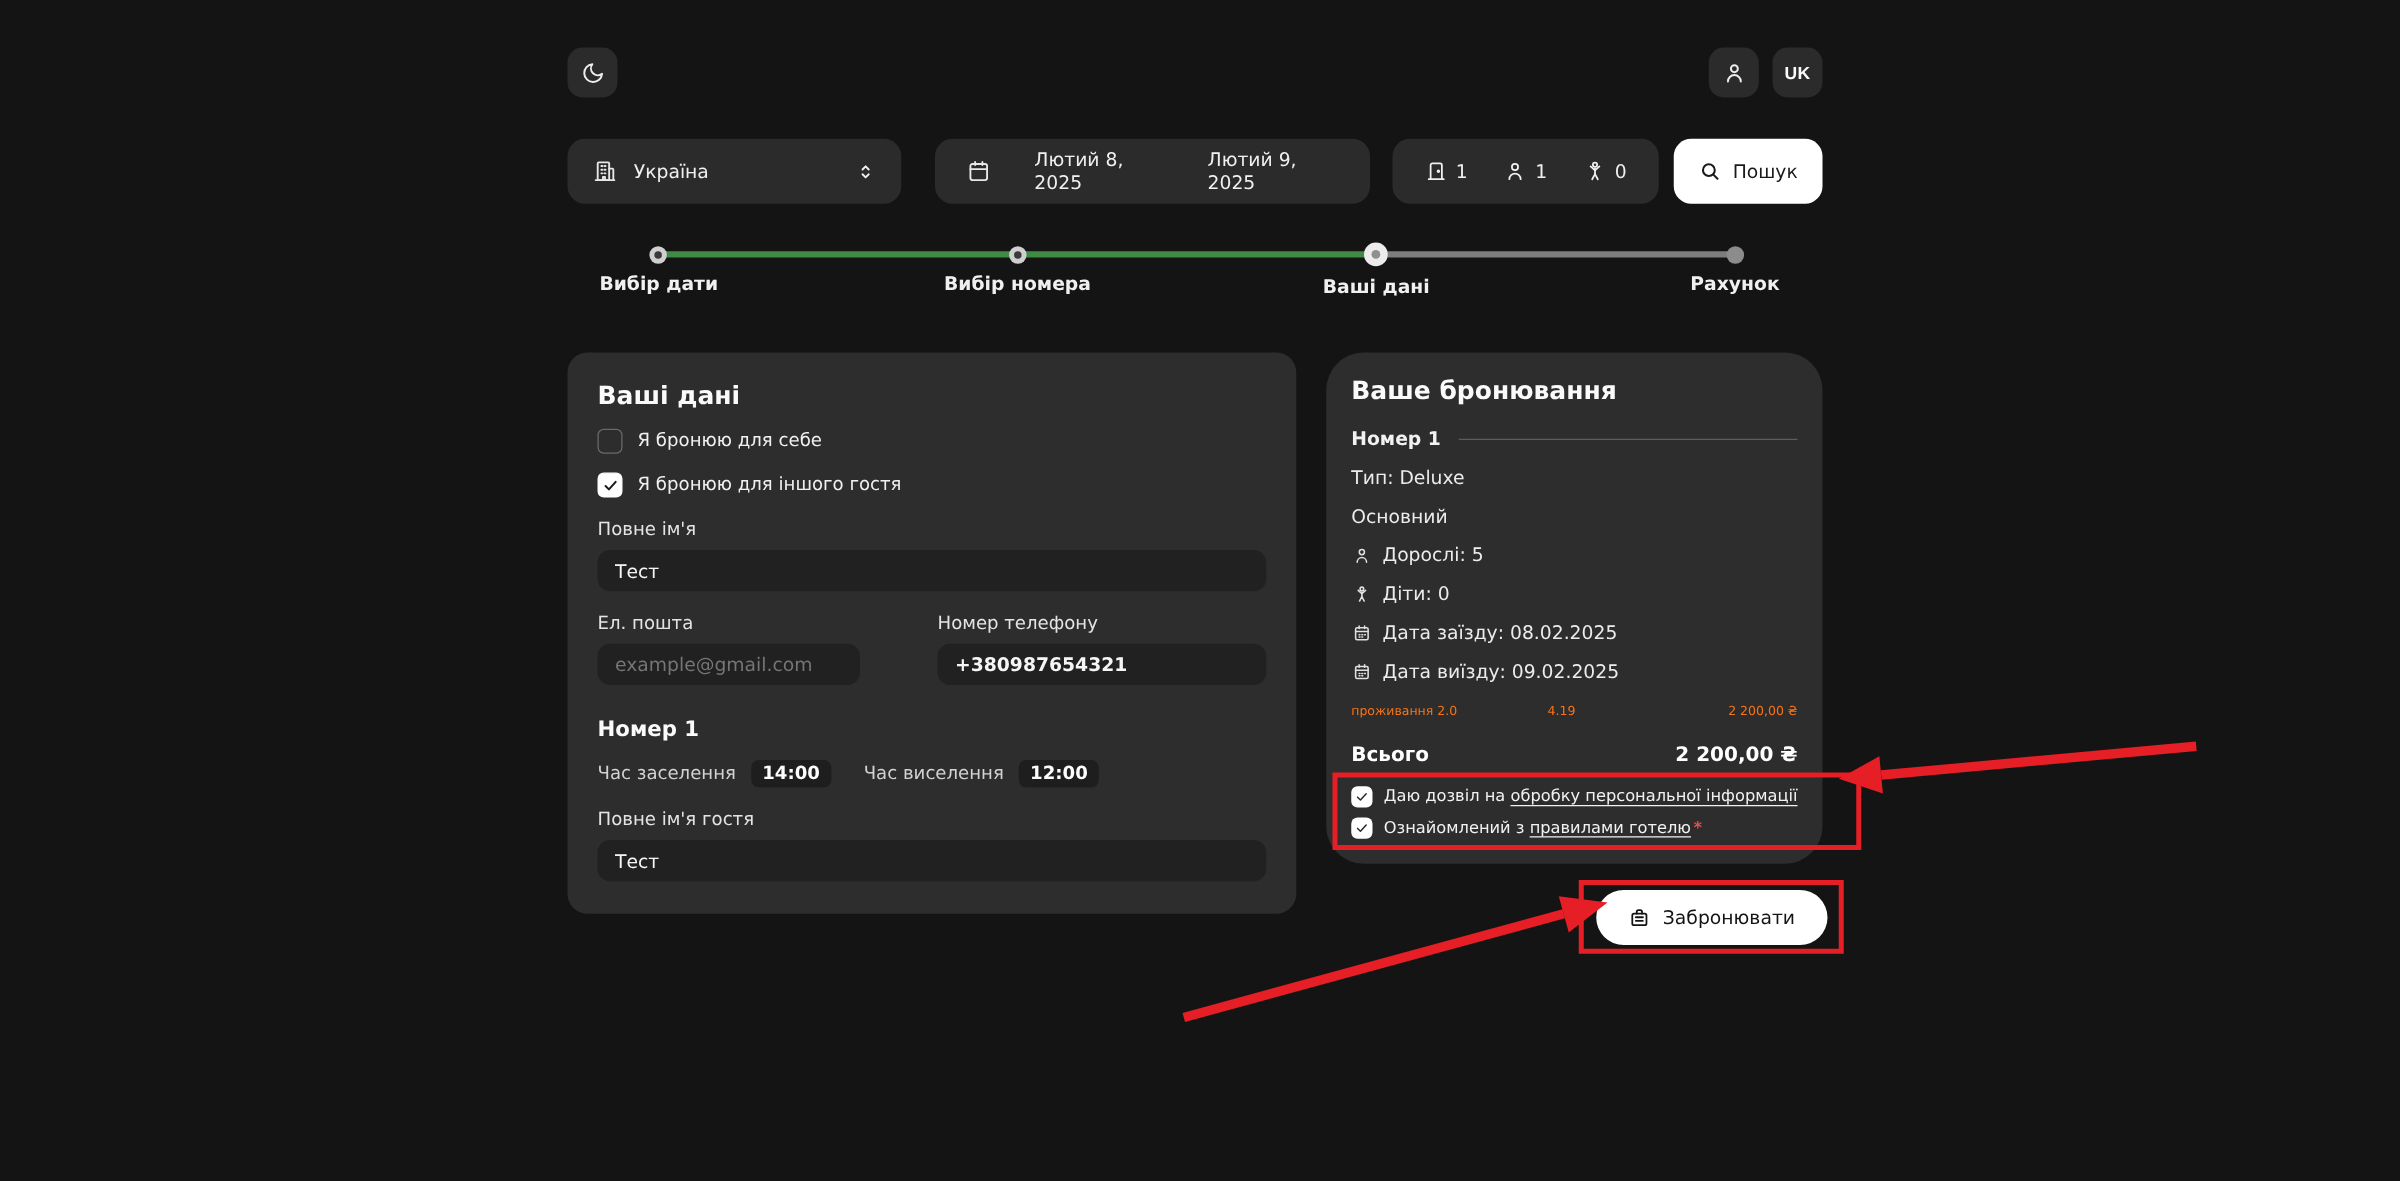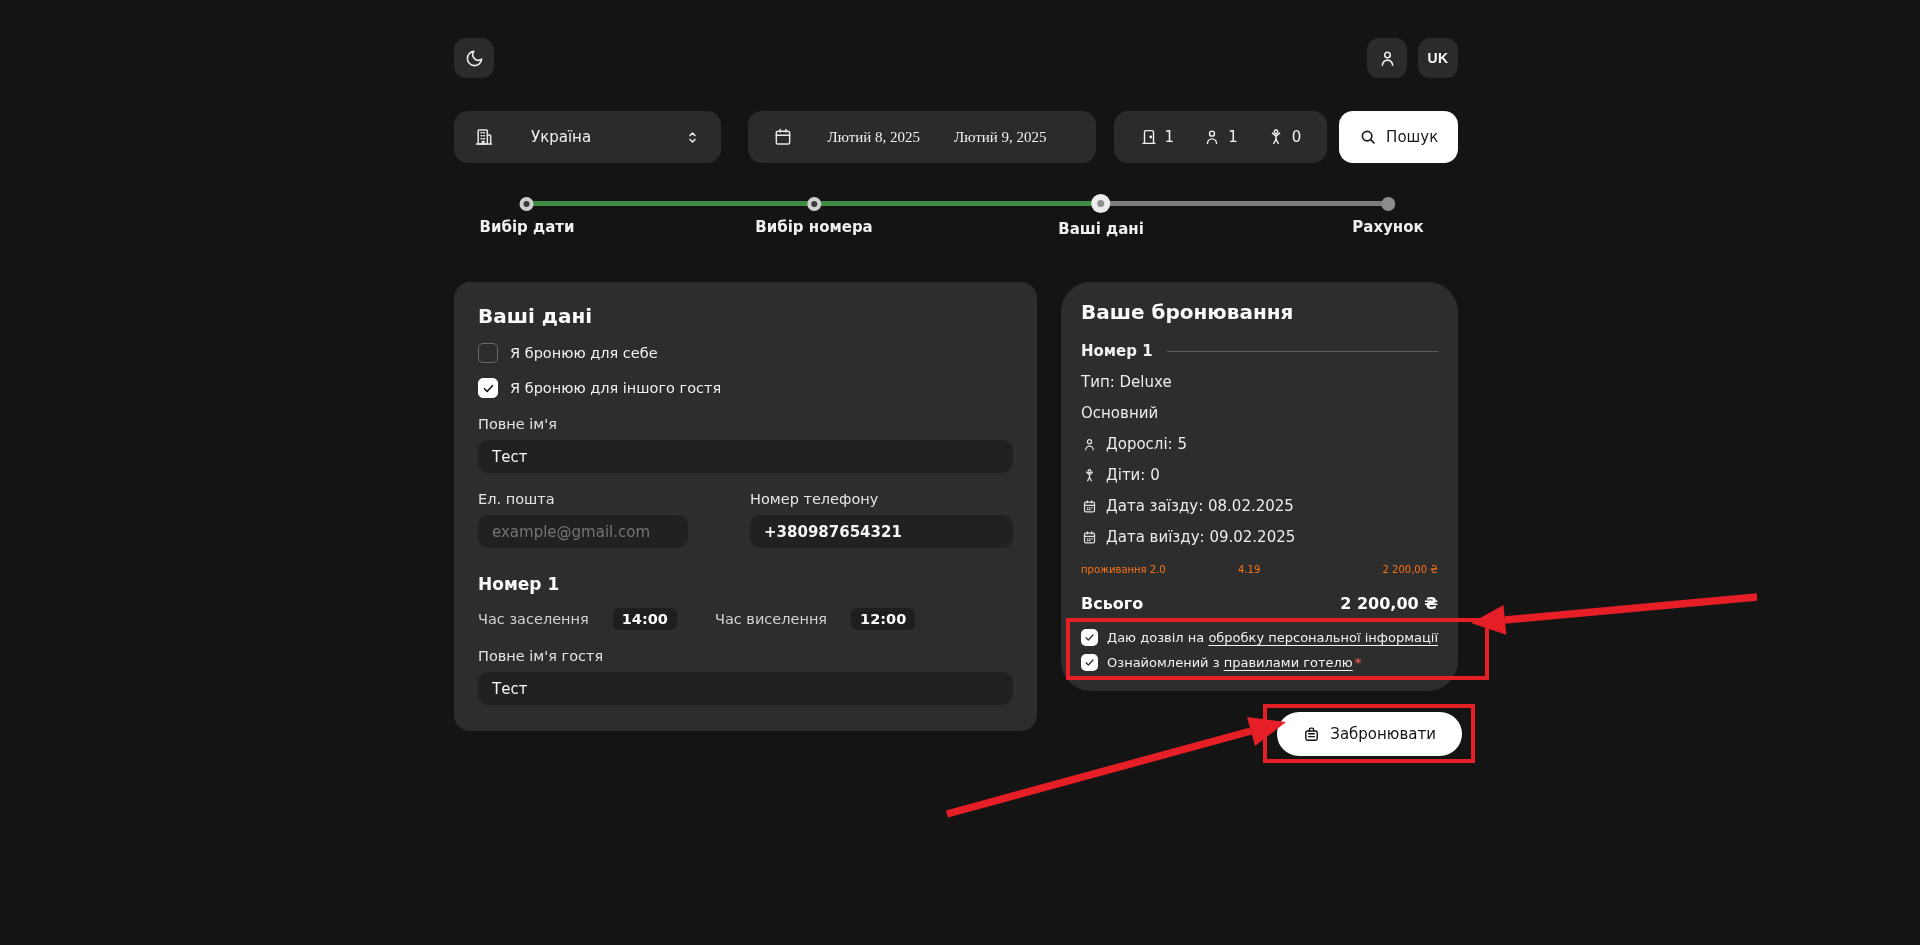--- a/index.html
+++ b/index.html
@@ -21,23 +21,23 @@
   }
   .header-right { margin-left:auto; display:flex; gap:11px;padding-left:12px; }
   .lang-btn { font-size:14px; font-weight:600; color:#fafafa; letter-spacing:.3px; }
 
   
   .search-row { display:flex; margin-top:33px; height:52px; align-items:stretch; }
   .seg {
     background:#2b2b2b; border-radius:14px; display:flex; align-items:center;
     color:#f0f0f0; font-size:15px; cursor:pointer;
   }
-  .seg-country { width:272px; padding:0 20px; margin-right:27px;gap:24px; }
+  .seg-country { width:272px; padding:0 20px; margin-right:27px; }
   .seg-country .chevrons { margin-left:auto; }
-  .seg-dates { width:353px; padding:0 25px; gap:34px; margin-right:18px;font-family:Liberation Serif, serif; }
+  .seg-dates { width:353px; padding:0 25px; gap:34px; margin-right:18px; }
   .seg-occupancy { width:217px; padding:0 26px; justify-content:space-between; margin-right:12px; }
   .occ-group { display:flex; align-items:center; gap:7px; font-size:15px; }
   .search-btn {
     width:121px; background:#ffffff; color:#1a1a1a; border:none; border-radius:14px;
     display:flex; align-items:center; justify-content:center; gap:9px;
     font-size:15px; font-weight:500; cursor:pointer; font-family:inherit;
   }
   .seg-icon { display:flex; color:#e8e8e8; margin-right:13px; }
   .seg-dates .seg-icon { margin-right:0; }
 
@@ -81,21 +81,21 @@
   .field-label { font-size:14.5px; color:#e4e4e4; margin:18px 0 8px; }
   .text-input {
     width:100%; height:33px; background:#212121; border:none; border-radius:10px;
     color:#f5f5f5; font-size:15px; padding:0 14px; font-family:inherit; outline:none;
   }
   .text-input::placeholder { color:#757575; }
   .text-input.bold { font-weight:700; }
   .two-col { display:grid; grid-template-columns:210px 1fr; column-gap:62px; }
 
   .room-heading { font-size:17px; font-weight:700; margin-top:26px; color:#fafafa; }
-  .times-row { display:flex; align-items:center; gap:24px; margin-top:14px; }
+  .times-row { display:flex; align-items:center; gap:12px; margin-top:14px; }
   .time-label { font-size:14.5px; color:#d2d2d2; }
   .time-badge {
     background:#1e1e1e; border-radius:6px; padding:3px 9px;
     font-size:14.5px; font-weight:700; color:#fdfdfd; margin-right:14px;
   }
 
   
   .room-title-row { display:flex; align-items:center; gap:14px; margin-top:18px; }
   .room-title { font-size:15px; font-weight:700; white-space:nowrap; }
   .room-title-line { flex:1; height:1px; background:#5c5c5c; }

